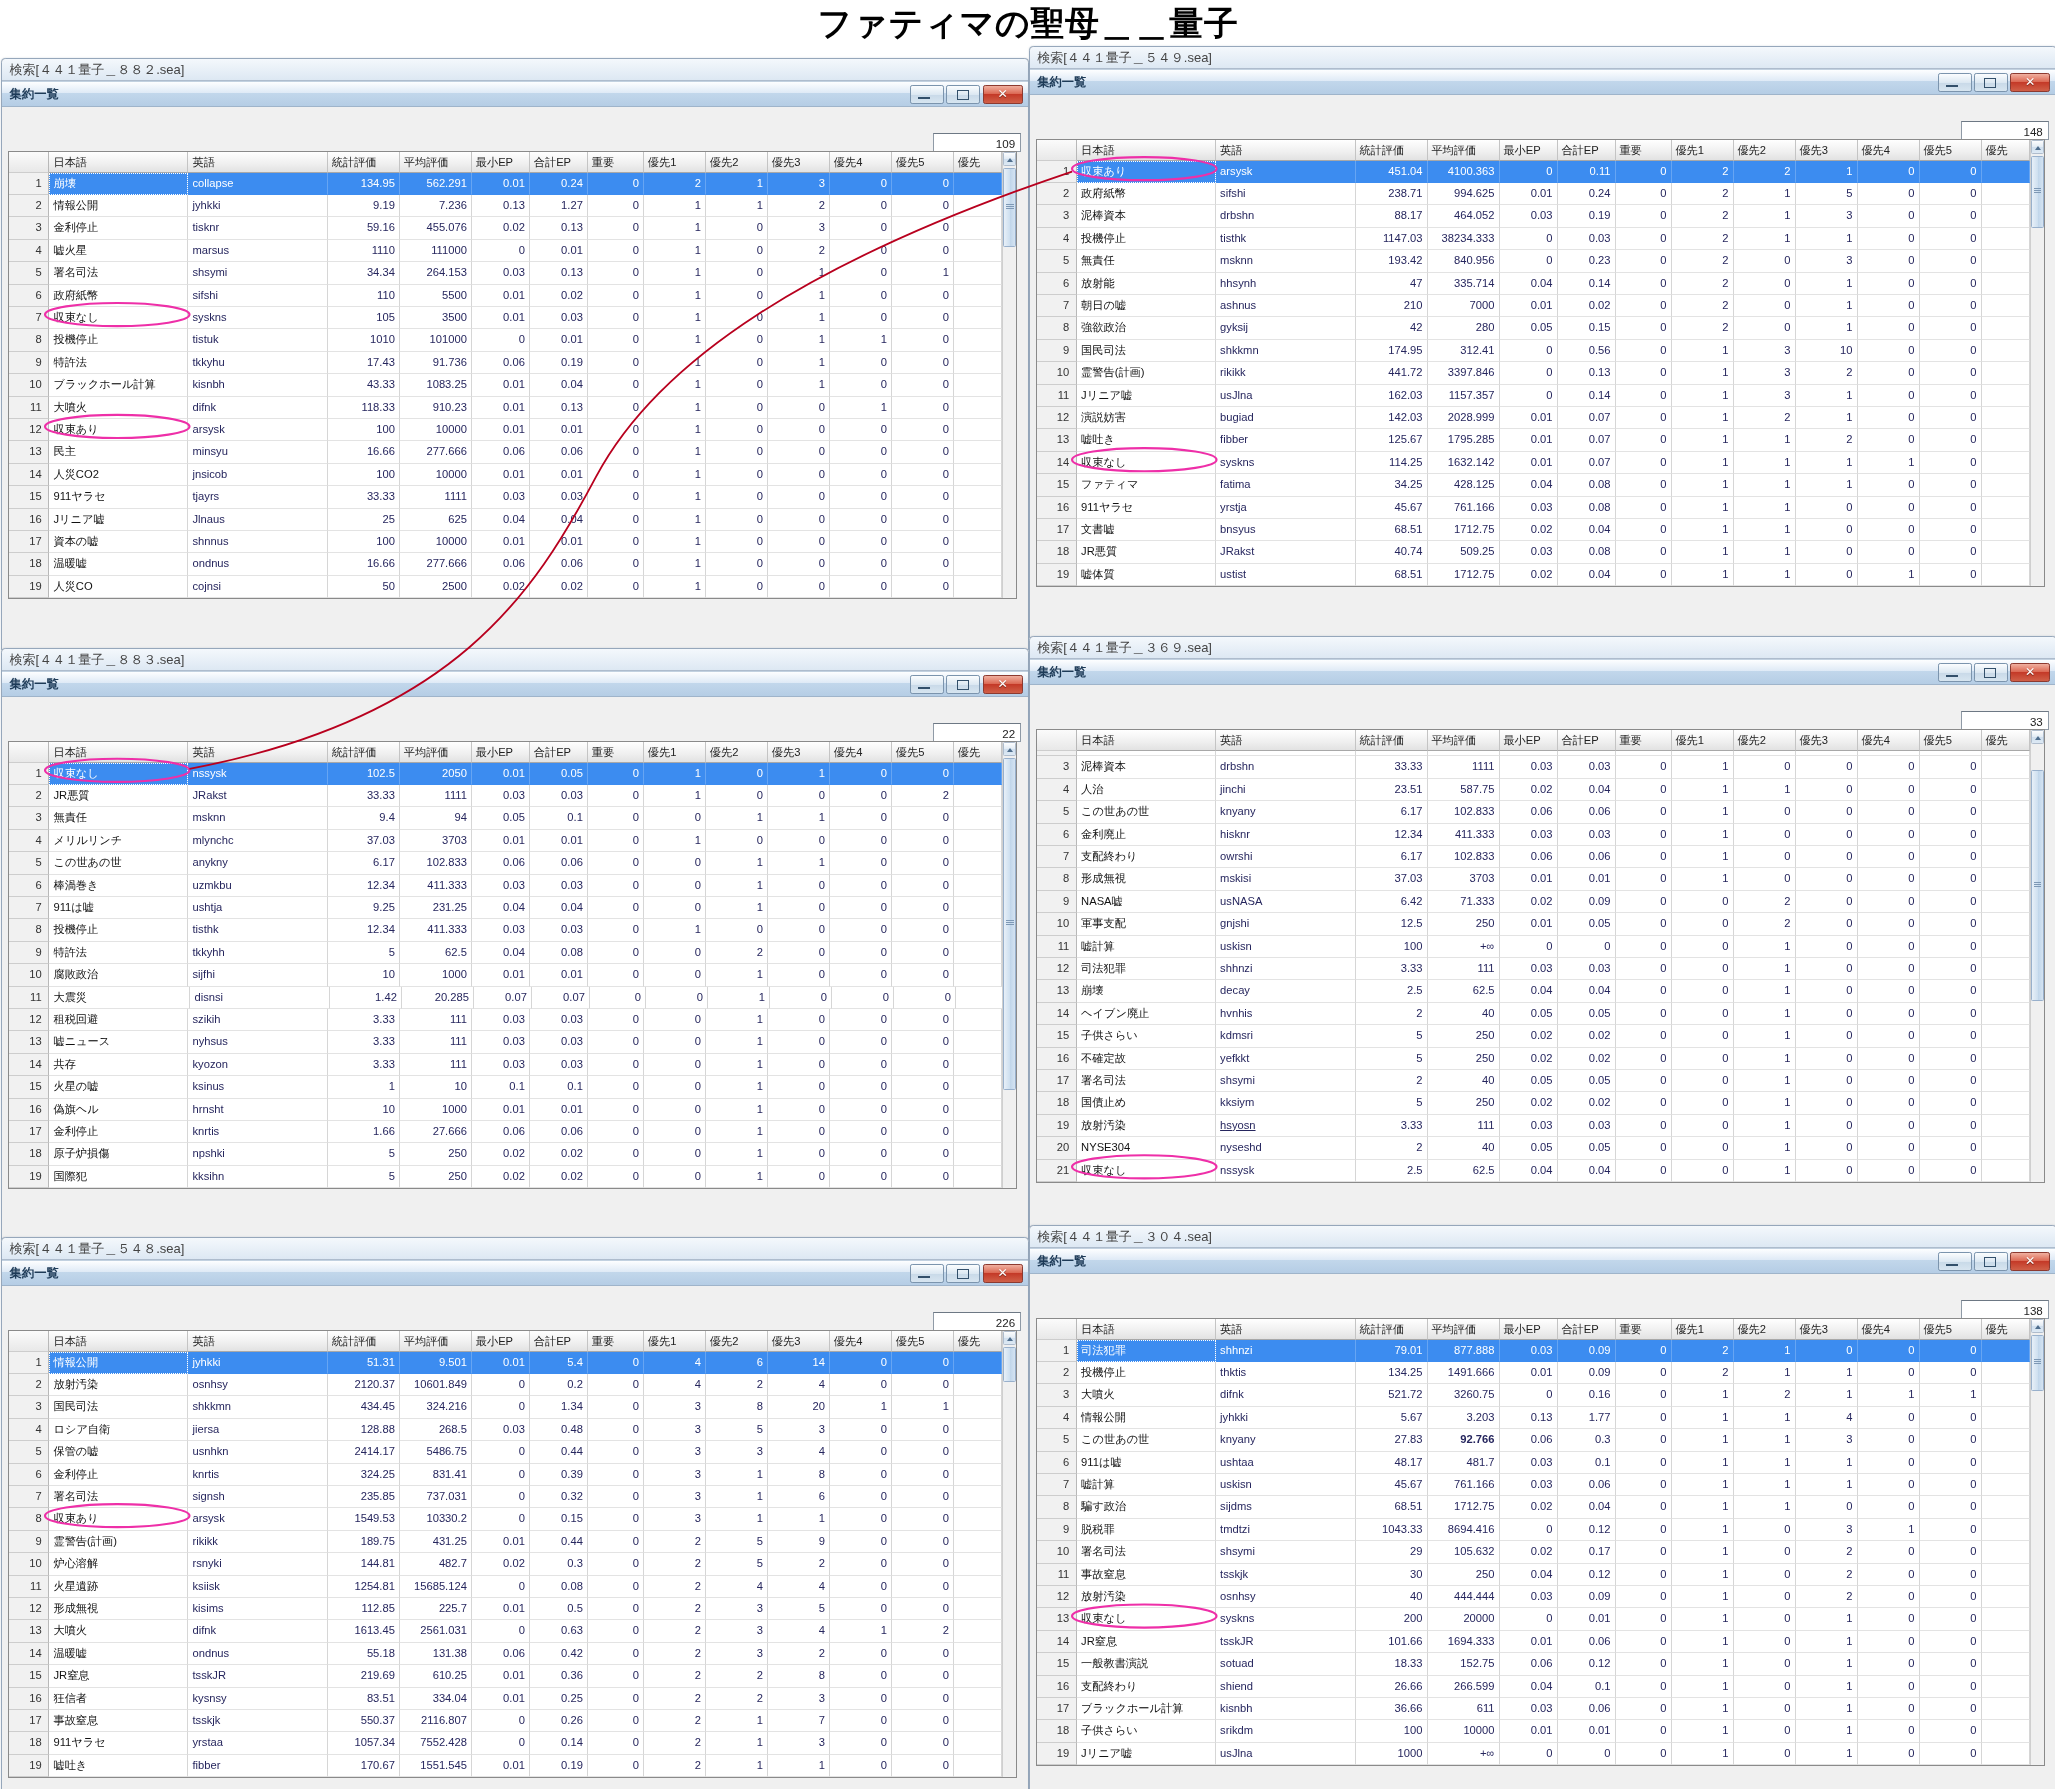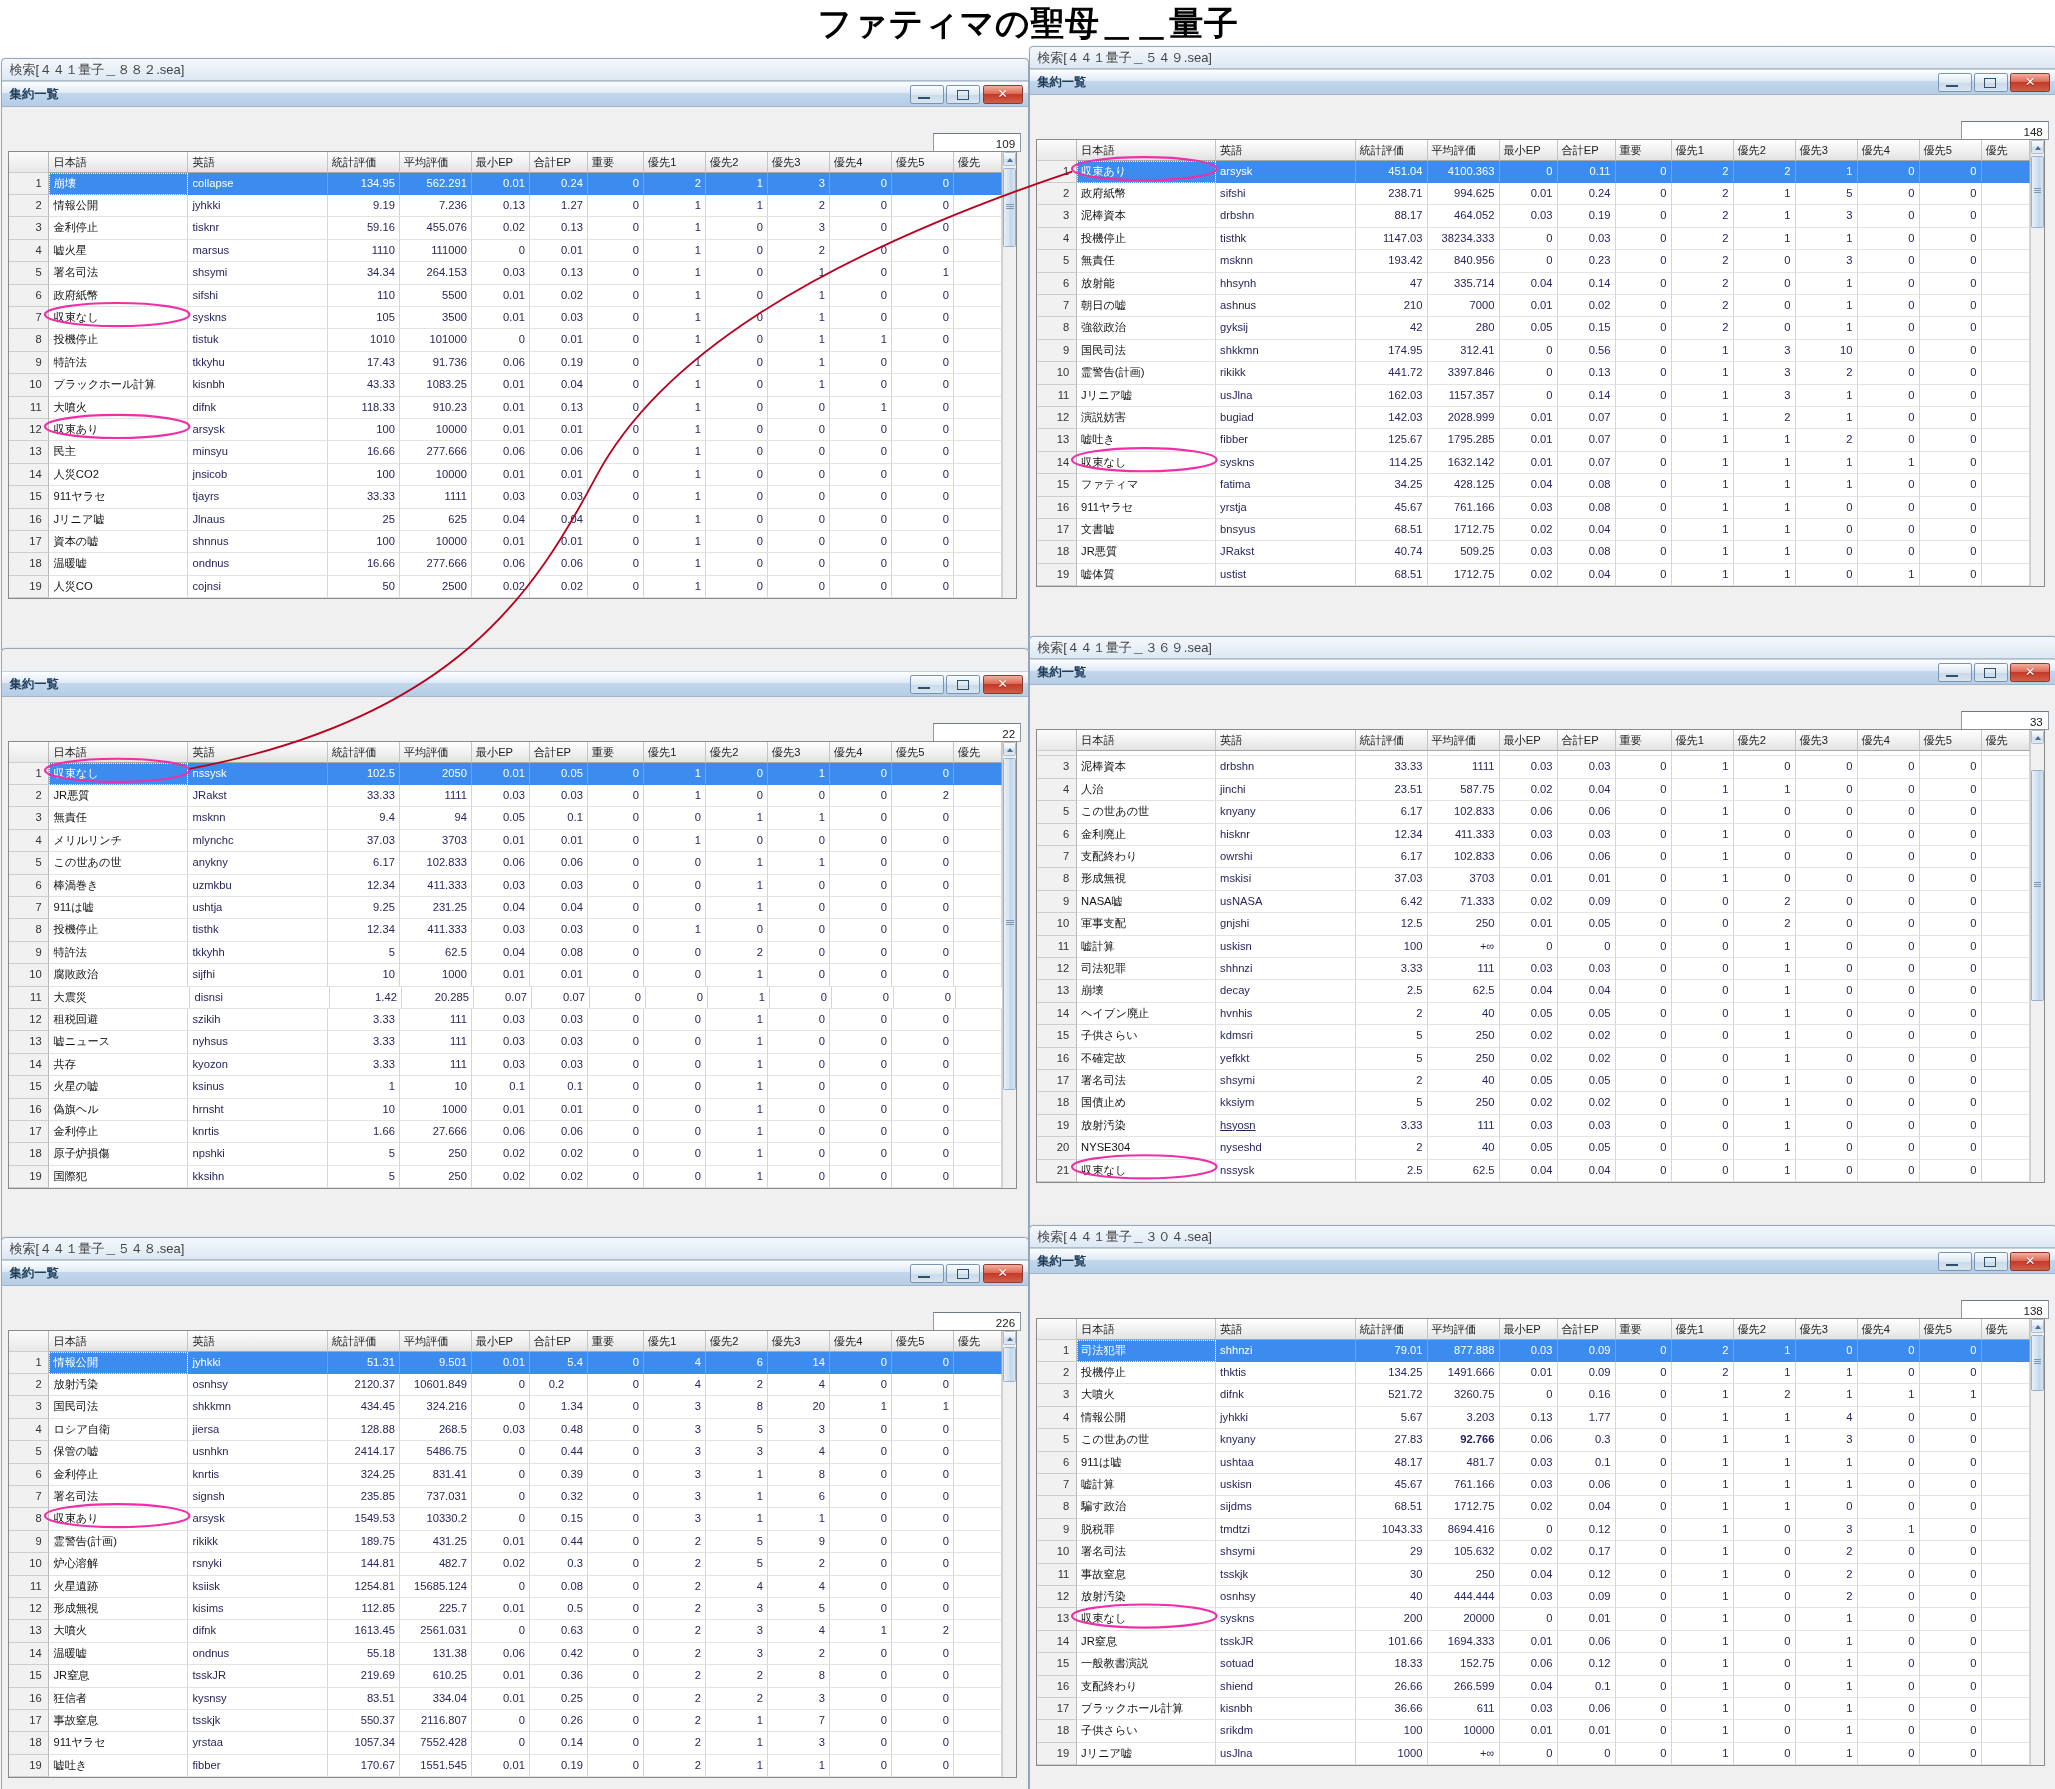--- a/index.html
+++ b/index.html
@@ -759,20 +759,21 @@
                 <div class="tri"></div>
               </div>
               <div class="thumb" style="top: 16px; height: 72px;">
                 <div class="grip"></div>
               </div>
             </div>
           </div>
         </div>
       </div>
       <div class="win" style="left: 1.4px; top: 648px;">
+        <div class="searchbar">検索[４４１量子＿８８３.sea]</div>
         <div class="inner">
           <div class="titlebar">
             <div class="tlabel">集約一覧</div>
             <div class="winbtns">
               <div class="wbtn">
                 <div class="min"></div>
               </div>
               <div class="wbtn">
                 <div class="max"></div>
               </div>
@@ -1531,21 +1532,21 @@
               <div class="cell num" style="width: 62px;">0</div>
               <div class="cell num" style="width: 48px;"></div>
             </div>
             <div class="trow">
               <div class="cell rn" style="width: 40px;">2</div>
               <div class="cell jp" style="width: 139px;">放射汚染</div>
               <div class="cell en" style="width: 140px;">osnhsy</div>
               <div class="cell num" style="width: 72px;">2120.37</div>
               <div class="cell num" style="width: 72px;">10601.849</div>
               <div class="cell num" style="width: 58px;">0</div>
-              <div class="cell num" style="width: 58px; text-align: center;">0.2</div>
+              <div class="cell num" style="width: 58px;">0.2</div>
               <div class="cell num" style="width: 56px;">0</div>
               <div class="cell num" style="width: 62px;">4</div>
               <div class="cell num" style="width: 62px;">2</div>
               <div class="cell num" style="width: 62px;">4</div>
               <div class="cell num" style="width: 62px;">0</div>
               <div class="cell num" style="width: 62px;">0</div>
               <div class="cell num" style="width: 48px;"></div>
             </div>
             <div class="trow">
               <div class="cell rn" style="width: 40px;">3</div>

